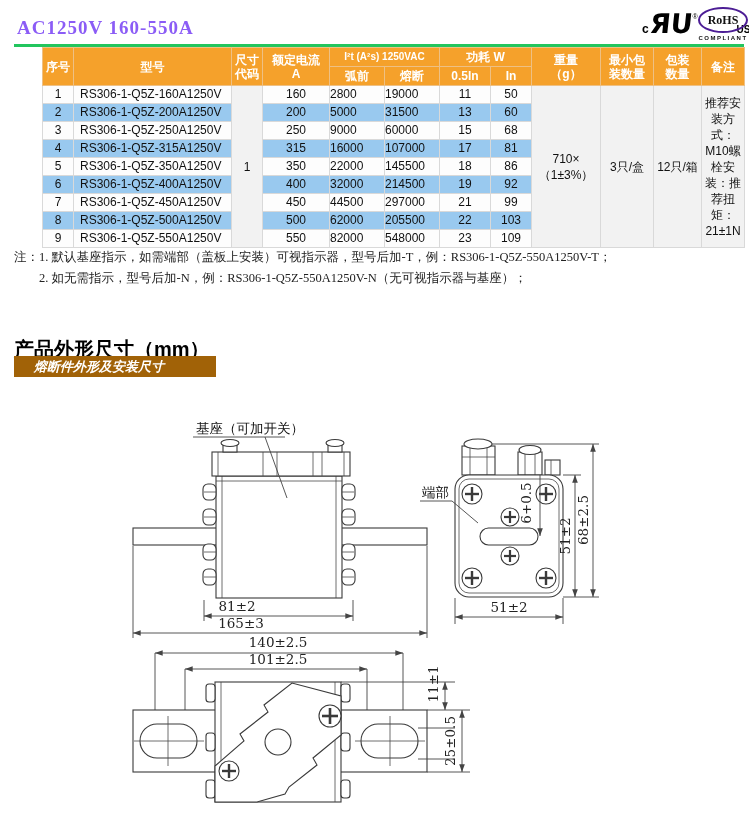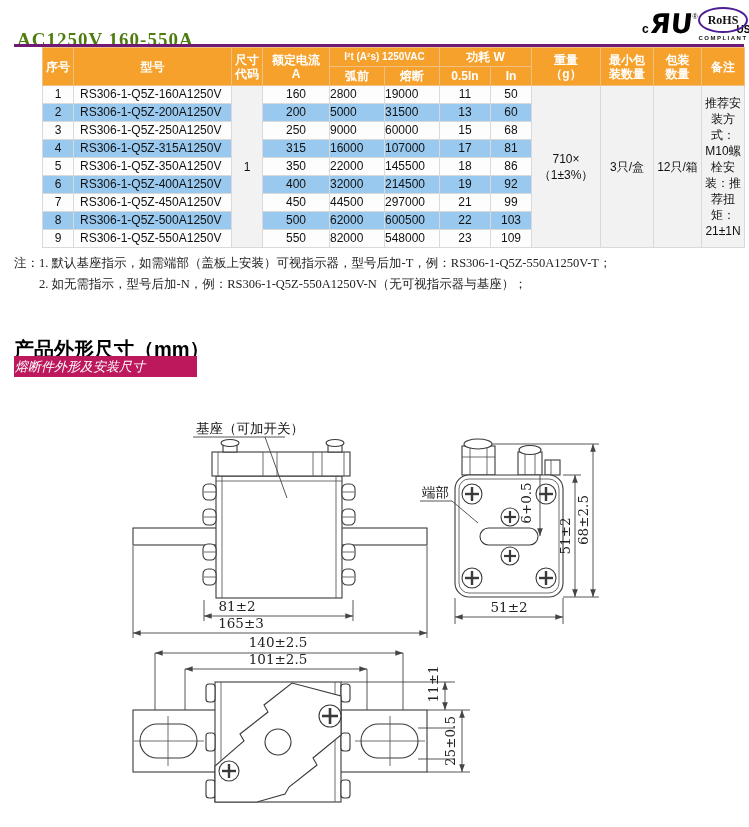--- a/index.html
+++ b/index.html
@@ -1,60 +1,60 @@
 <!DOCTYPE html>
 <html><head>
 <meta charset="utf-8">
 <style>
   html,body{margin:0;padding:0;}
   body{width:749px;height:827px;position:relative;background:#fff;overflow:hidden;
        font-family:"Liberation Sans",sans-serif;color:#111;}
   .abs{position:absolute;}
 
   
-  .doc-title{left:17px;top:29px;font-family:"Liberation Serif",serif;font-weight:bold;
-             font-size:19px;letter-spacing:1px;color:#4d7c0f;}
+  .doc-title{left:17px;top:17px;font-family:"Liberation Serif",serif;font-weight:bold;
+             font-size:19px;letter-spacing:1px;color:#8b5cf6;}
   .ul-wrap{left:642px;top:13px;display:flex;align-items:flex-end;color:#000;}
   .ul-c{font-size:12px;font-weight:bold;margin-right:1px;line-height:12px;}
   .ul-mark{font-size:27px;font-weight:bold;line-height:22px;transform:skewX(-6deg);
            font-family:"DejaVu Sans",sans-serif;}
   .ul-reg{font-size:7px;vertical-align:top;line-height:8px;margin-bottom:14px;}
   .ul-us{font-size:10px;font-weight:bold;line-height:11px;margin-left:1px;padding-left:38px;}
   .rohs-wrap{left:698px;top:7px;width:50px;text-align:center;}
   .rohs-oval{width:46px;height:22px;border:2px solid #4c1d95;border-radius:50%;
              margin:0 auto;display:flex;align-items:center;justify-content:center;
              font-family:"Liberation Serif",serif;font-weight:bold;font-size:12px;}
   .rohs-sub{font-size:6px;font-weight:bold;letter-spacing:1.5px;margin-top:2px;}
 
   
-  .spec-wrap{left:14px;top:44px;width:702px;border-top:3px solid #701a75;padding-left:28px;}
+  .spec-wrap{left:14px;top:44px;width:702px;border-top:3px solid #22c55e;padding-left:28px;}
   table.spec{border-collapse:collapse;table-layout:fixed;width:702px;}
   .spec th,.spec td{border:1px solid #d9d9d9;font-size:12px;padding:0;overflow:hidden;}
   .spec thead th{background:#F5A12B;color:#fff;font-weight:bold;border:1px solid #eec084;
                  text-align:center;white-space:pre-line;line-height:14px;padding:2px 0;}
   .spec thead th.small{font-size:10px;}
   .spec tbody td{height:17px;line-height:17px;background:#fdfdfd;}
   .spec tbody tr.blue td{background:#99C9EF;}
   .spec tbody td.merged{background:#f2f2f2;text-align:center;vertical-align:middle;
                         white-space:pre-line;line-height:16px;}
   .spec td.c{text-align:center;}
   .spec td.r{text-align:left;padding-right:14px;}
   .spec td.l{text-align:left;padding-left:6px;font-size:12px;}
   .spec td.remark-cell{line-height:15px;font-size:12px;padding:2px 1px;}
 
   
-  .notes{left:14px;top:253px;width:720px;font-family:"Liberation Serif",serif;
+  .notes{left:14px;top:247px;width:720px;font-family:"Liberation Serif",serif;
          font-size:12.5px;line-height:21px;color:#222;}
   .notes .n2{padding-left:25px;}
 
   
   .sec-title{left:14px;top:336px;font-size:20px;font-weight:bold;color:#000;}
-  .sec-banner{left:14px;top:356px;width:182px;height:21px;background:#be185d;color:#fff;
-              font-weight:normal;font-style:italic;font-size:13px;line-height:21px;
-              padding-left:1px;}
+  .sec-banner{left:14px;top:356px;width:182px;height:21px;background:#a16207;color:#fff;
+              font-weight:bold;font-style:italic;font-size:13px;line-height:21px;
+              padding-left:20px;}
 
   
   .drawing{left:0;top:387px;}
   .dwg-line{stroke:#3a3a3a;stroke-width:1.1;fill:none;}
   .dwg-thin{stroke:#4a4a4a;stroke-width:0.8;fill:none;}
   .dwg-fill{stroke:#3a3a3a;stroke-width:1.1;fill:#fff;}
   .dim-line{stroke:#444;stroke-width:0.9;fill:none;}
   .dim-text{font-family:"DejaVu Serif",serif;font-size:13.5px;fill:#222;}
   .lbl-text{font-family:"DejaVu Serif",serif;font-size:13.5px;fill:#111;}
 </style>
@@ -185,21 +185,21 @@
       <td class="r">44500</td>
       <td class="r">297000</td>
       <td class="c">21</td>
       <td class="c">99</td>
     </tr>
     <tr class="blue">
       <td class="c">8</td>
       <td class="l">RS306-1-Q5Z-500A1250V</td>
       <td class="c">500</td>
       <td class="r">62000</td>
-      <td class="r">600500</td>
+      <td class="r">205500</td>
       <td class="c">22</td>
       <td class="c">103</td>
     </tr>
     <tr>
       <td class="c">9</td>
       <td class="l">RS306-1-Q5Z-550A1250V</td>
       <td class="c">550</td>
       <td class="r">82000</td>
       <td class="r">548000</td>
       <td class="c">23</td>

